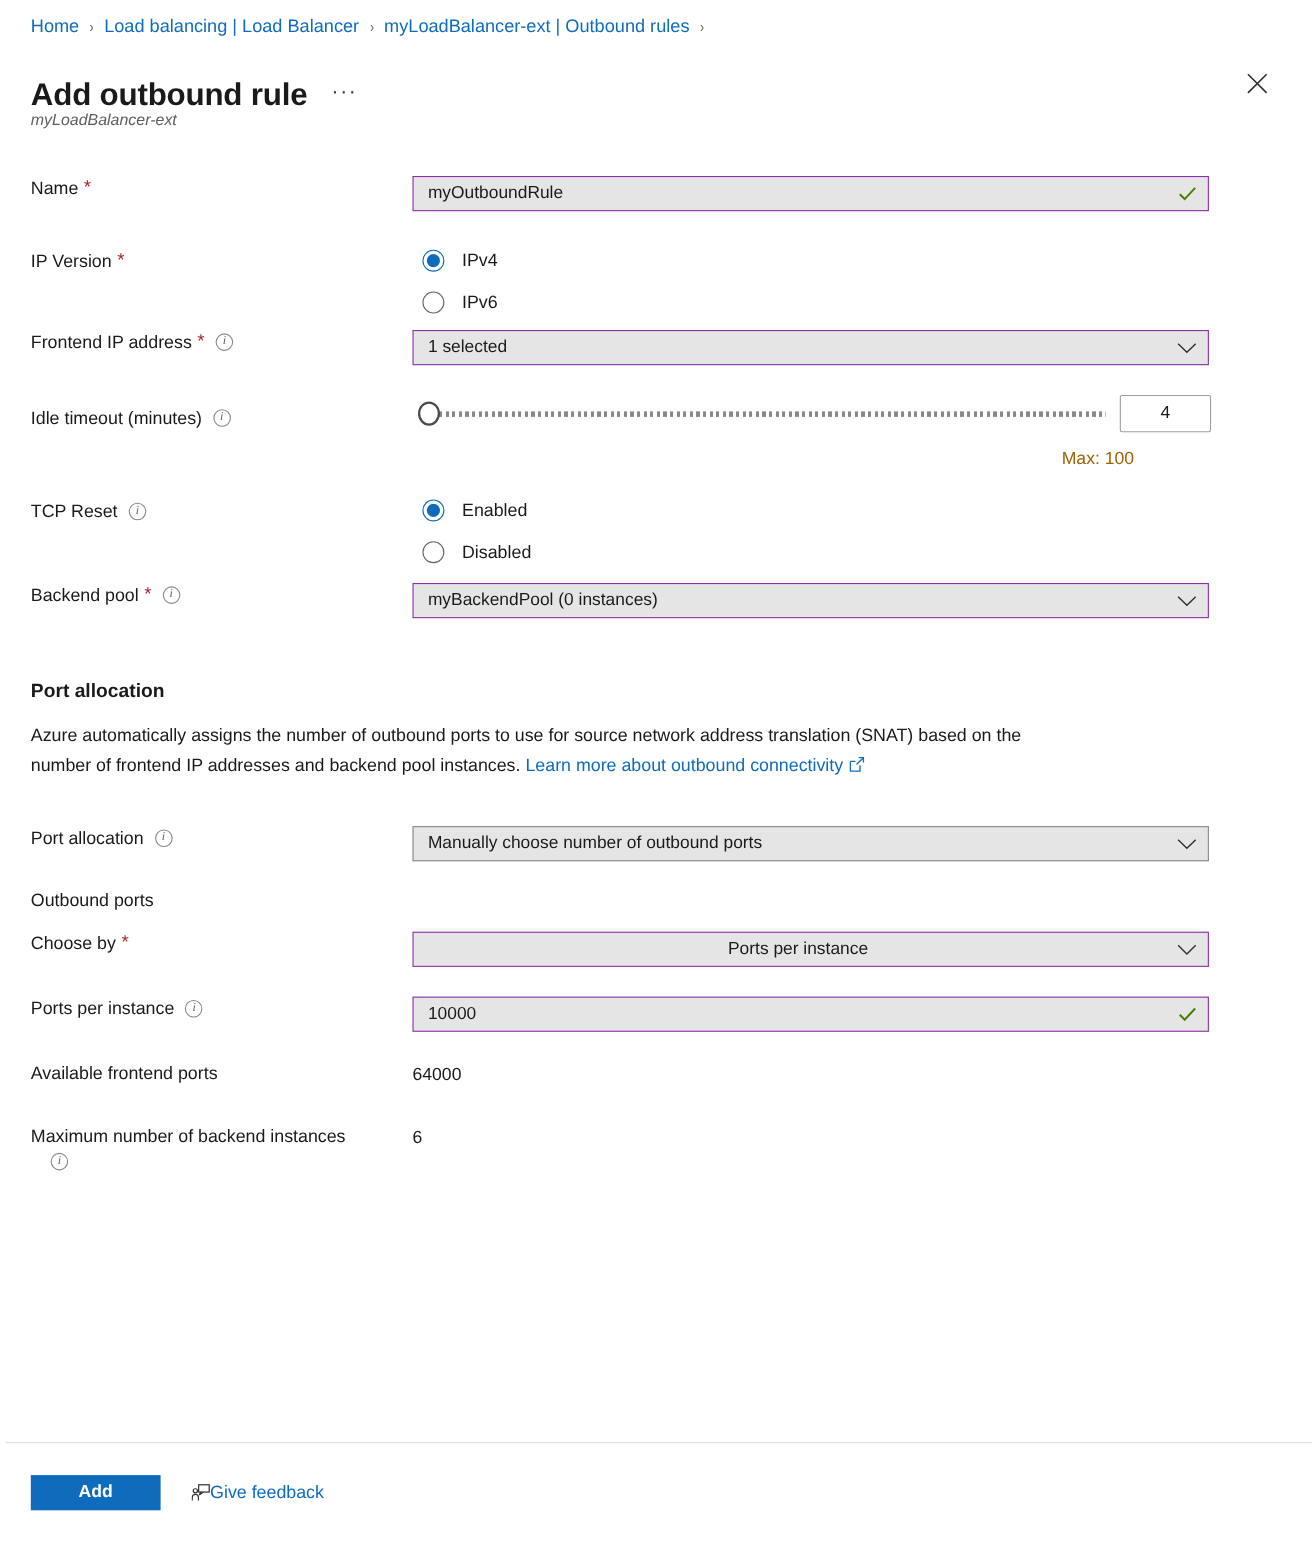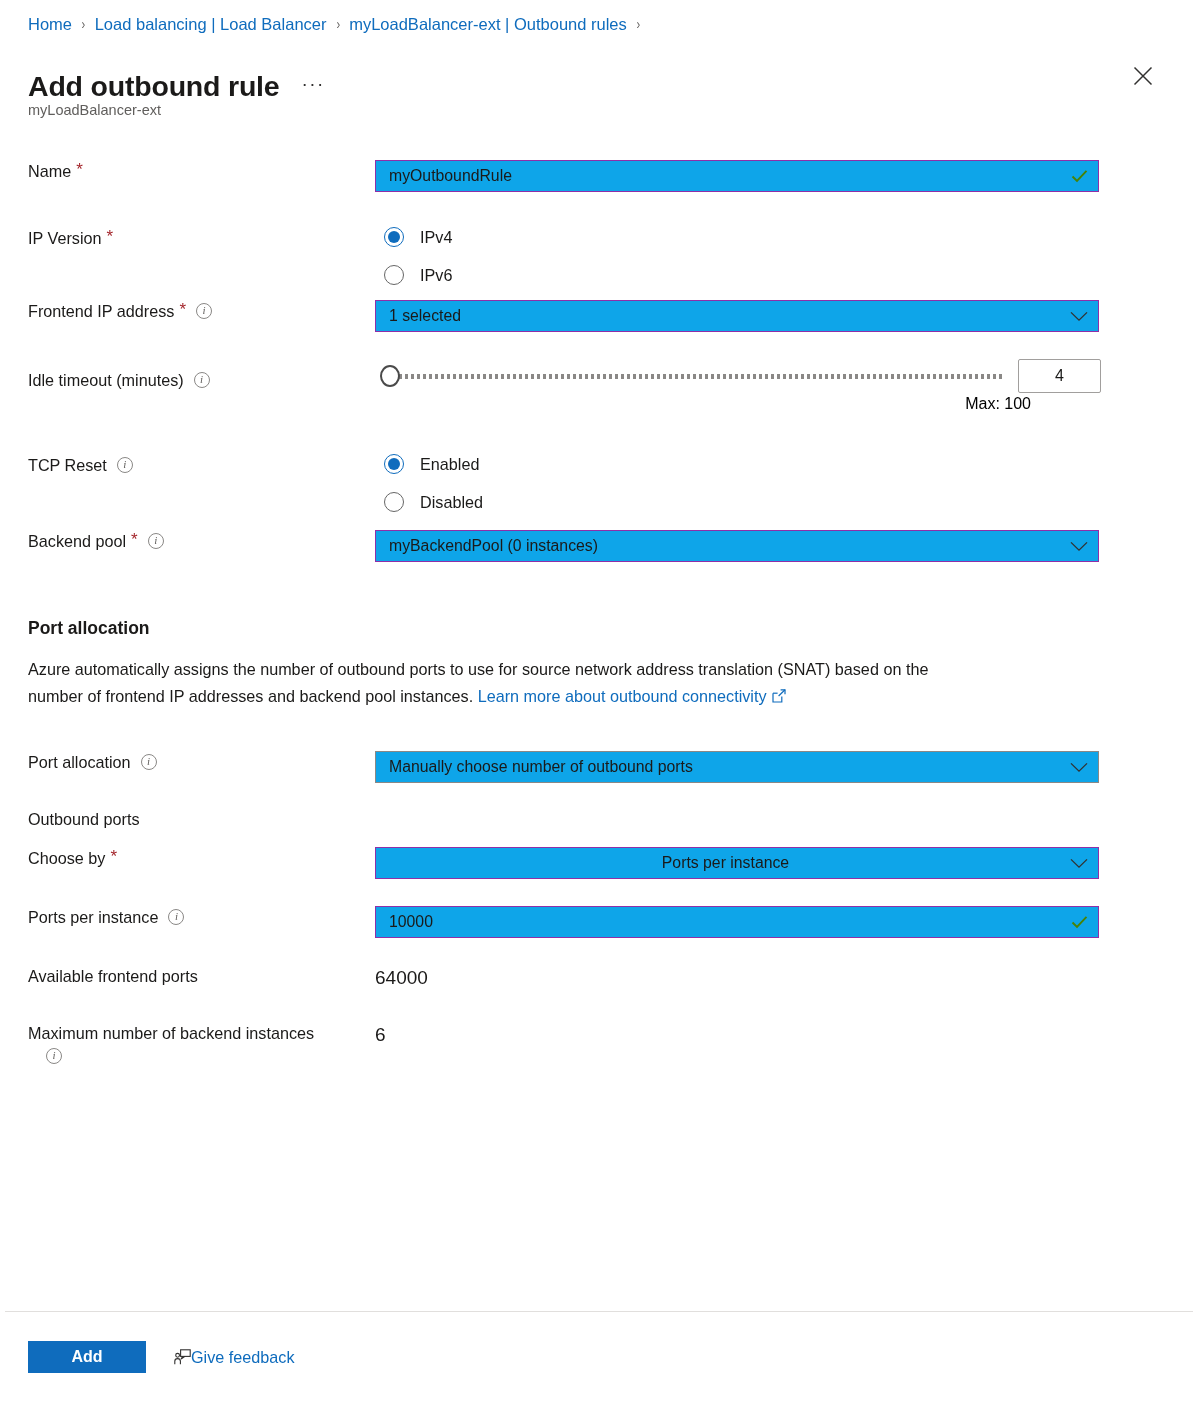--- a/index.html
+++ b/index.html
@@ -58,20 +58,21 @@
     cursor: pointer;
     position: relative;
     top: -6px;
   }
   .subtitle {
     position: absolute;
     left: 28px; top: 100px;
     font-size: 14.5px;
     color: #605e5c;
     line-height: 20px;
+    font-style: italic;
   }
   .close-btn {
     position: absolute;
     right: 36px; top: 62px;
     width: 28px; height: 28px;
     cursor: pointer;
     display: flex; align-items: center; justify-content: center;
   }
   .close-btn svg { display: block; }
 
@@ -125,21 +126,21 @@
     flex: 0 0 auto;
   }
   .info-icon span { position: relative; top: -0.5px; }
 
   
   .textbox {
     width: 724px;
     height: 32px;
     border: 1px solid #8a3ffc;
     border-color: #8f2fa8;
-    background: #0ea5e9;
+    background: #e5e5e5;
     display: flex;
     align-items: center;
     padding: 0 10px 0 13px;
     font-size: 15.8px;
     color: #1b1a19;
     cursor: text;
     position: relative;
   }
   .textbox .val { flex: 1 1 auto; }
   .textbox.gray { border-color: #8a8886; }
@@ -231,23 +232,23 @@
     justify-content: center;
     font-size: 16px;
     color: #1b1a19;
     margin-left: 13px;
     background: #fff;
     cursor: text;
   }
   .slider-max {
     position: absolute;
     right: 70px;
-    top: 34px;
+    top: 48px;
     font-size: 16px;
-    color: #000000;
+    color: #a16207;
     line-height: 22px;
     white-space: nowrap;
   }
 
   
   .section-title {
     padding-left: 28px;
     font-size: 17.5px;
     font-weight: 600;
     color: #1b1a19;
@@ -266,21 +267,21 @@
     cursor: pointer;
   }
   .ext-icon {
     display: inline-block;
     margin-left: 5px;
     position: relative;
     top: 1px;
   }
 
   .static-val {
-    font-size: 19px;
+    font-size: 16px;
     color: #1b1a19;
     line-height: 22px;
     padding-top: 2px;
   }
 
   
   .footer-divider {
     position: absolute;
     left: 5px;
     top: 1311px;

